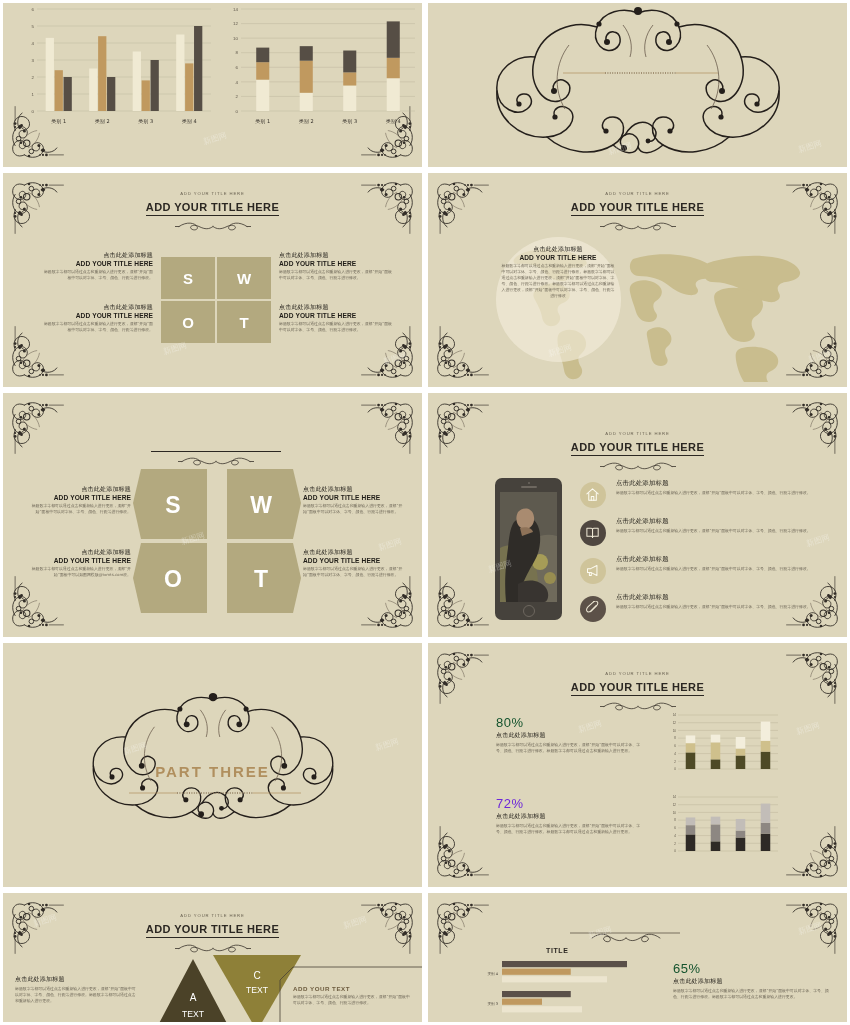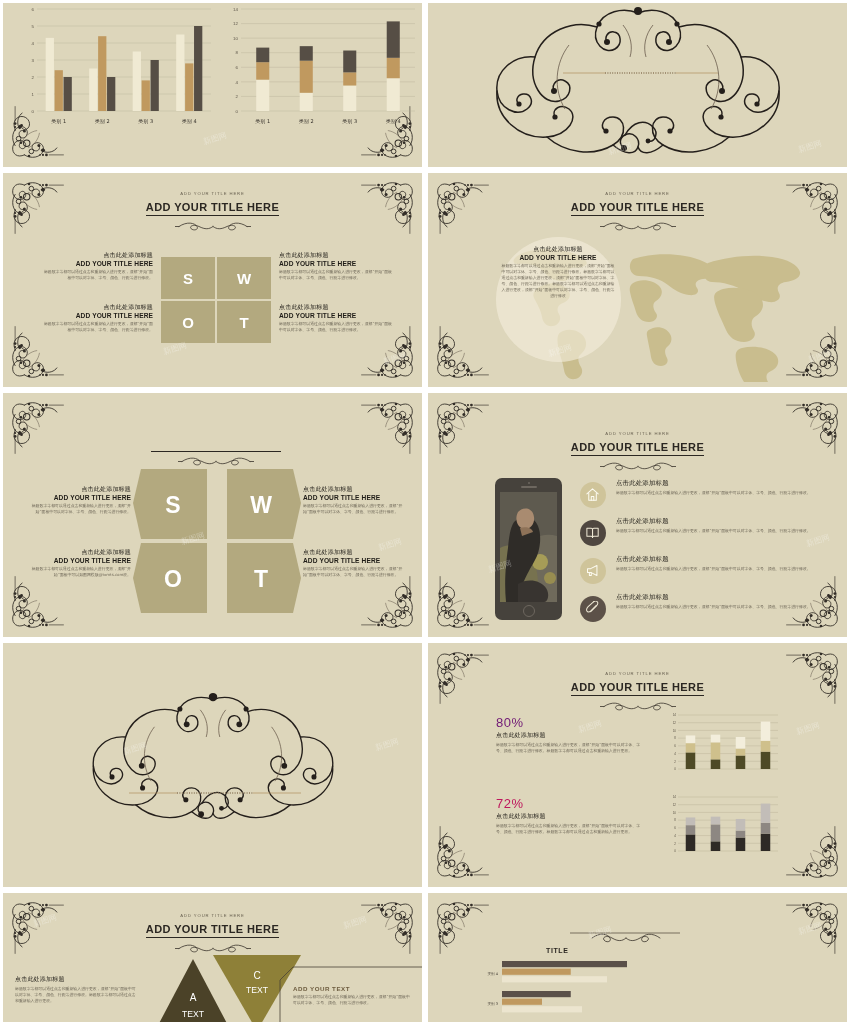--- a/index.html
+++ b/index.html
@@ -87,22 +87,22 @@
   .phone-speaker { position:absolute; width:16px; height:1.6px; background:#6d675f; border-radius:1px; top:8px; left:50%; transform:translateX(-50%); }
   .phone-cam { position:absolute; width:2px; height:2px; background:#6d675f; border-radius:50%; top:4px; left:50%; transform:translateX(-50%); }
   .phone-home { position:absolute; width:12px; height:12px; border:1px solid #6d675f; border-radius:50%; bottom:3.5px; left:50%; transform:translateX(-50%); }
 
   .ico-circle {
     position:absolute; border-radius:50%; display:flex; align-items:center; justify-content:center;
   }
   .ico-circle svg { width:58%; height:58%; }
 
   
-  .pct { font-size:13px; color:#701a75; font-weight:400; letter-spacing:.5px; }
-  .pct.gold { color:#be185d; }
+  .pct { font-size:13px; color:#14532d; font-weight:400; letter-spacing:.5px; }
+  .pct.gold { color:#6d28d9; }
 
   .watermark { position:absolute; color:rgba(255,255,255,.32); font-size:8px; font-family:"DejaVu Sans",sans-serif; transform:rotate(-18deg); pointer-events:none; }
 </style>
 </head>
 <body>
 
 <div class="grid">
 
   <div class="slide">
     <div class="slide-inner">
@@ -1150,20 +1150,21 @@
               <circle cx="248" cy="122" r="3"></circle>
             <circle cx="133" cy="136" r="3"></circle>
               <circle cx="197" cy="136" r="3"></circle>
             <circle cx="151" cy="153" r="3.4"></circle>
               <circle cx="175" cy="146" r="2.8"></circle>
             <circle cx="126" cy="29" r="3"></circle>
               <circle cx="204" cy="29" r="3"></circle>
           </g>
         </svg>
       </div>
+      <div class="part-label" style="top:120px;">PART THREE</div>
       <svg style="position:absolute;left:126px;top:146px;" width="172" height="8">
         <line x1="0" y1="4" x2="48" y2="4" stroke="#b08f5e" stroke-width=".7"></line>
         <line x1="124" y1="4" x2="172" y2="4" stroke="#b08f5e" stroke-width=".7"></line>
         <line x1="48" y1="4" x2="124" y2="4" stroke="#8e7a5c" stroke-width="1.6" stroke-dasharray="1 1.4"></line>
       </svg>
       <div class="watermark" style="left:120px;top:100px;">新图网</div>
       <div class="watermark" style="left:372px;top:96px;">新图网</div>
     </div>
   </div>
 
@@ -1608,18 +1609,23 @@
           <rect x="34" y="16" width="125" height="6.2" fill="#5a5049"></rect>
           <rect x="34" y="23.6" width="68.75" height="6.2" fill="#c0995f"></rect>
           <rect x="34" y="31.2" width="105.00000000000001" height="6.2" fill="#ece5cf"></rect>
           <text x="30" y="60" text-anchor="end" font-size="3.6" fill="#4a443a" font-family="DejaVu Sans,sans-serif">类别 3</text>
           <rect x="34" y="46" width="68.75" height="6.2" fill="#5a5049"></rect>
           <rect x="34" y="53.6" width="40" height="6.2" fill="#c0995f"></rect>
           <rect x="34" y="61.2" width="80" height="6.2" fill="#ece5cf"></rect>
         </svg>
       <div style="position:absolute;left:118px;top:54px;font-size:7px;font-weight:700;color:#2b2722;letter-spacing:.6px;">TITLE</div>
 
+      <div style="position:absolute;left:245px;top:68px;width:160px;">
+        <div class="pct">65%</div>
+        <div class="t-cn" style="margin-top:1px;">点击此处添加标题</div>
+        <div class="t-body">标题数字等都可以通过点击和重新输入进行更改，顶部“开始”面板中可以对字体、字号、颜色、行距等进行修改。标题数字等都可以通过点击和重新输入进行更改。</div>
+      </div>
       <div class="watermark" style="left:160px;top:34px;">新图网</div>
       <div class="watermark" style="left:370px;top:30px;">新图网</div>
     </div>
   </div>
 
 </div>
 
 </body></html>

